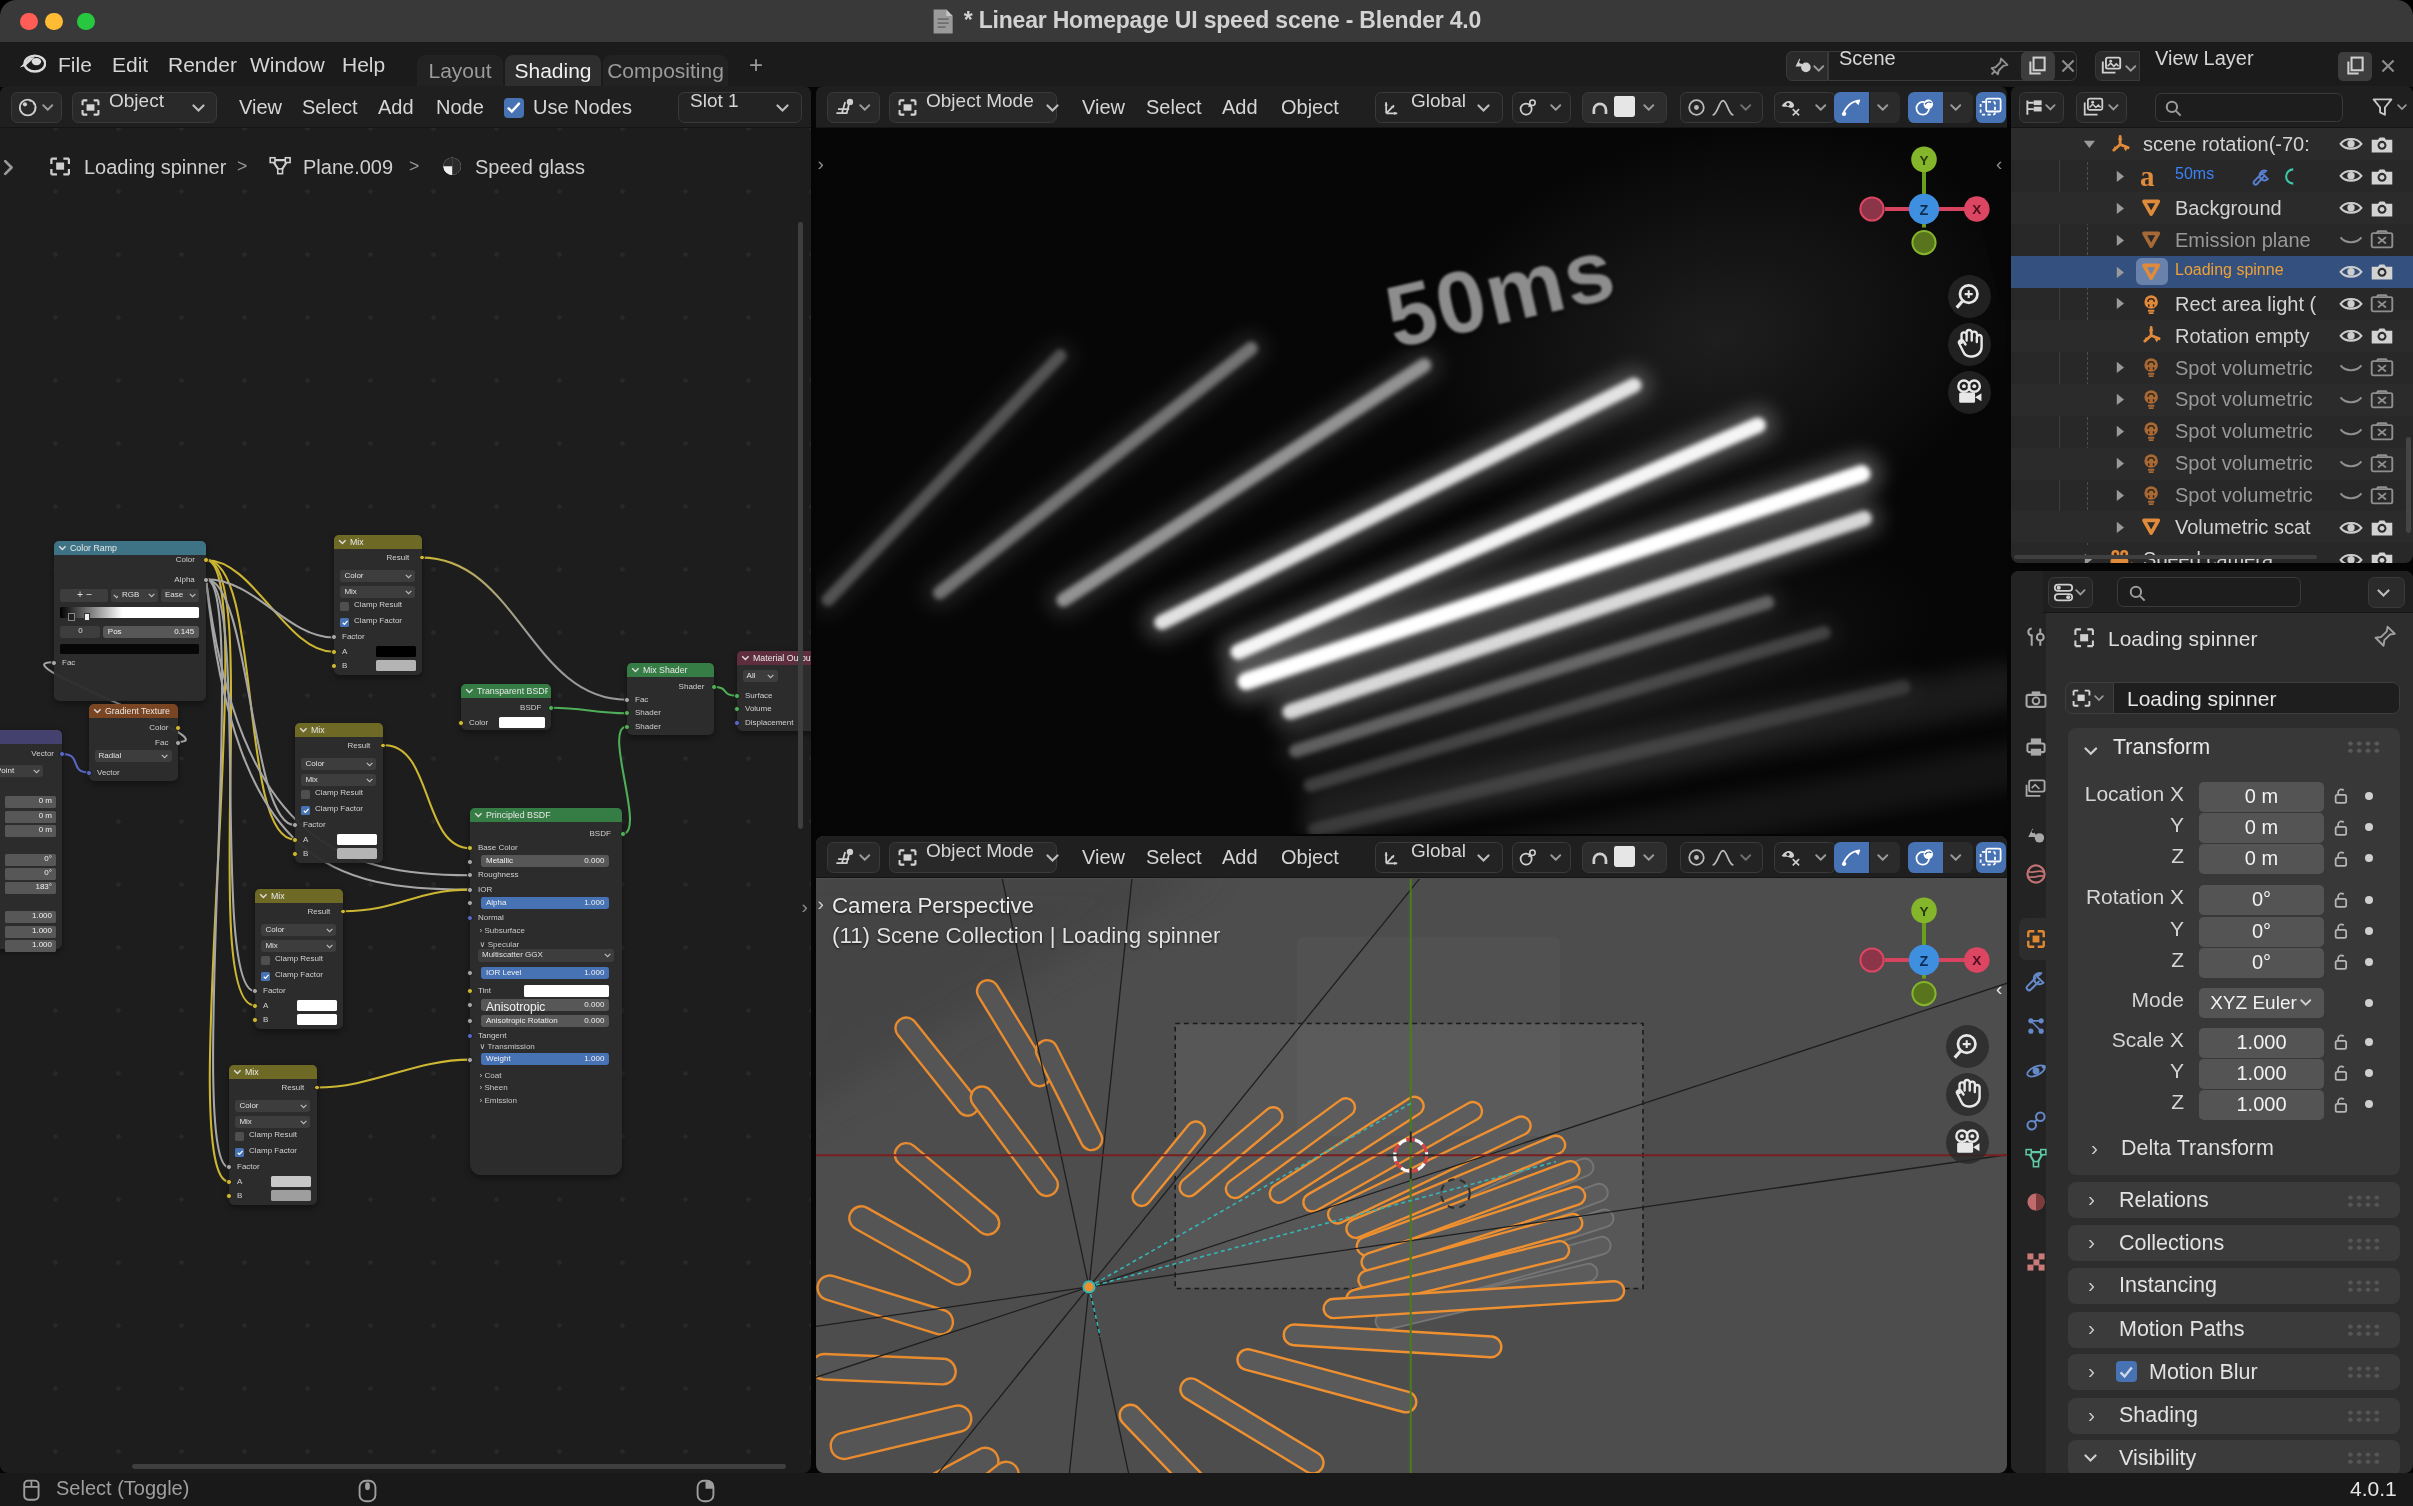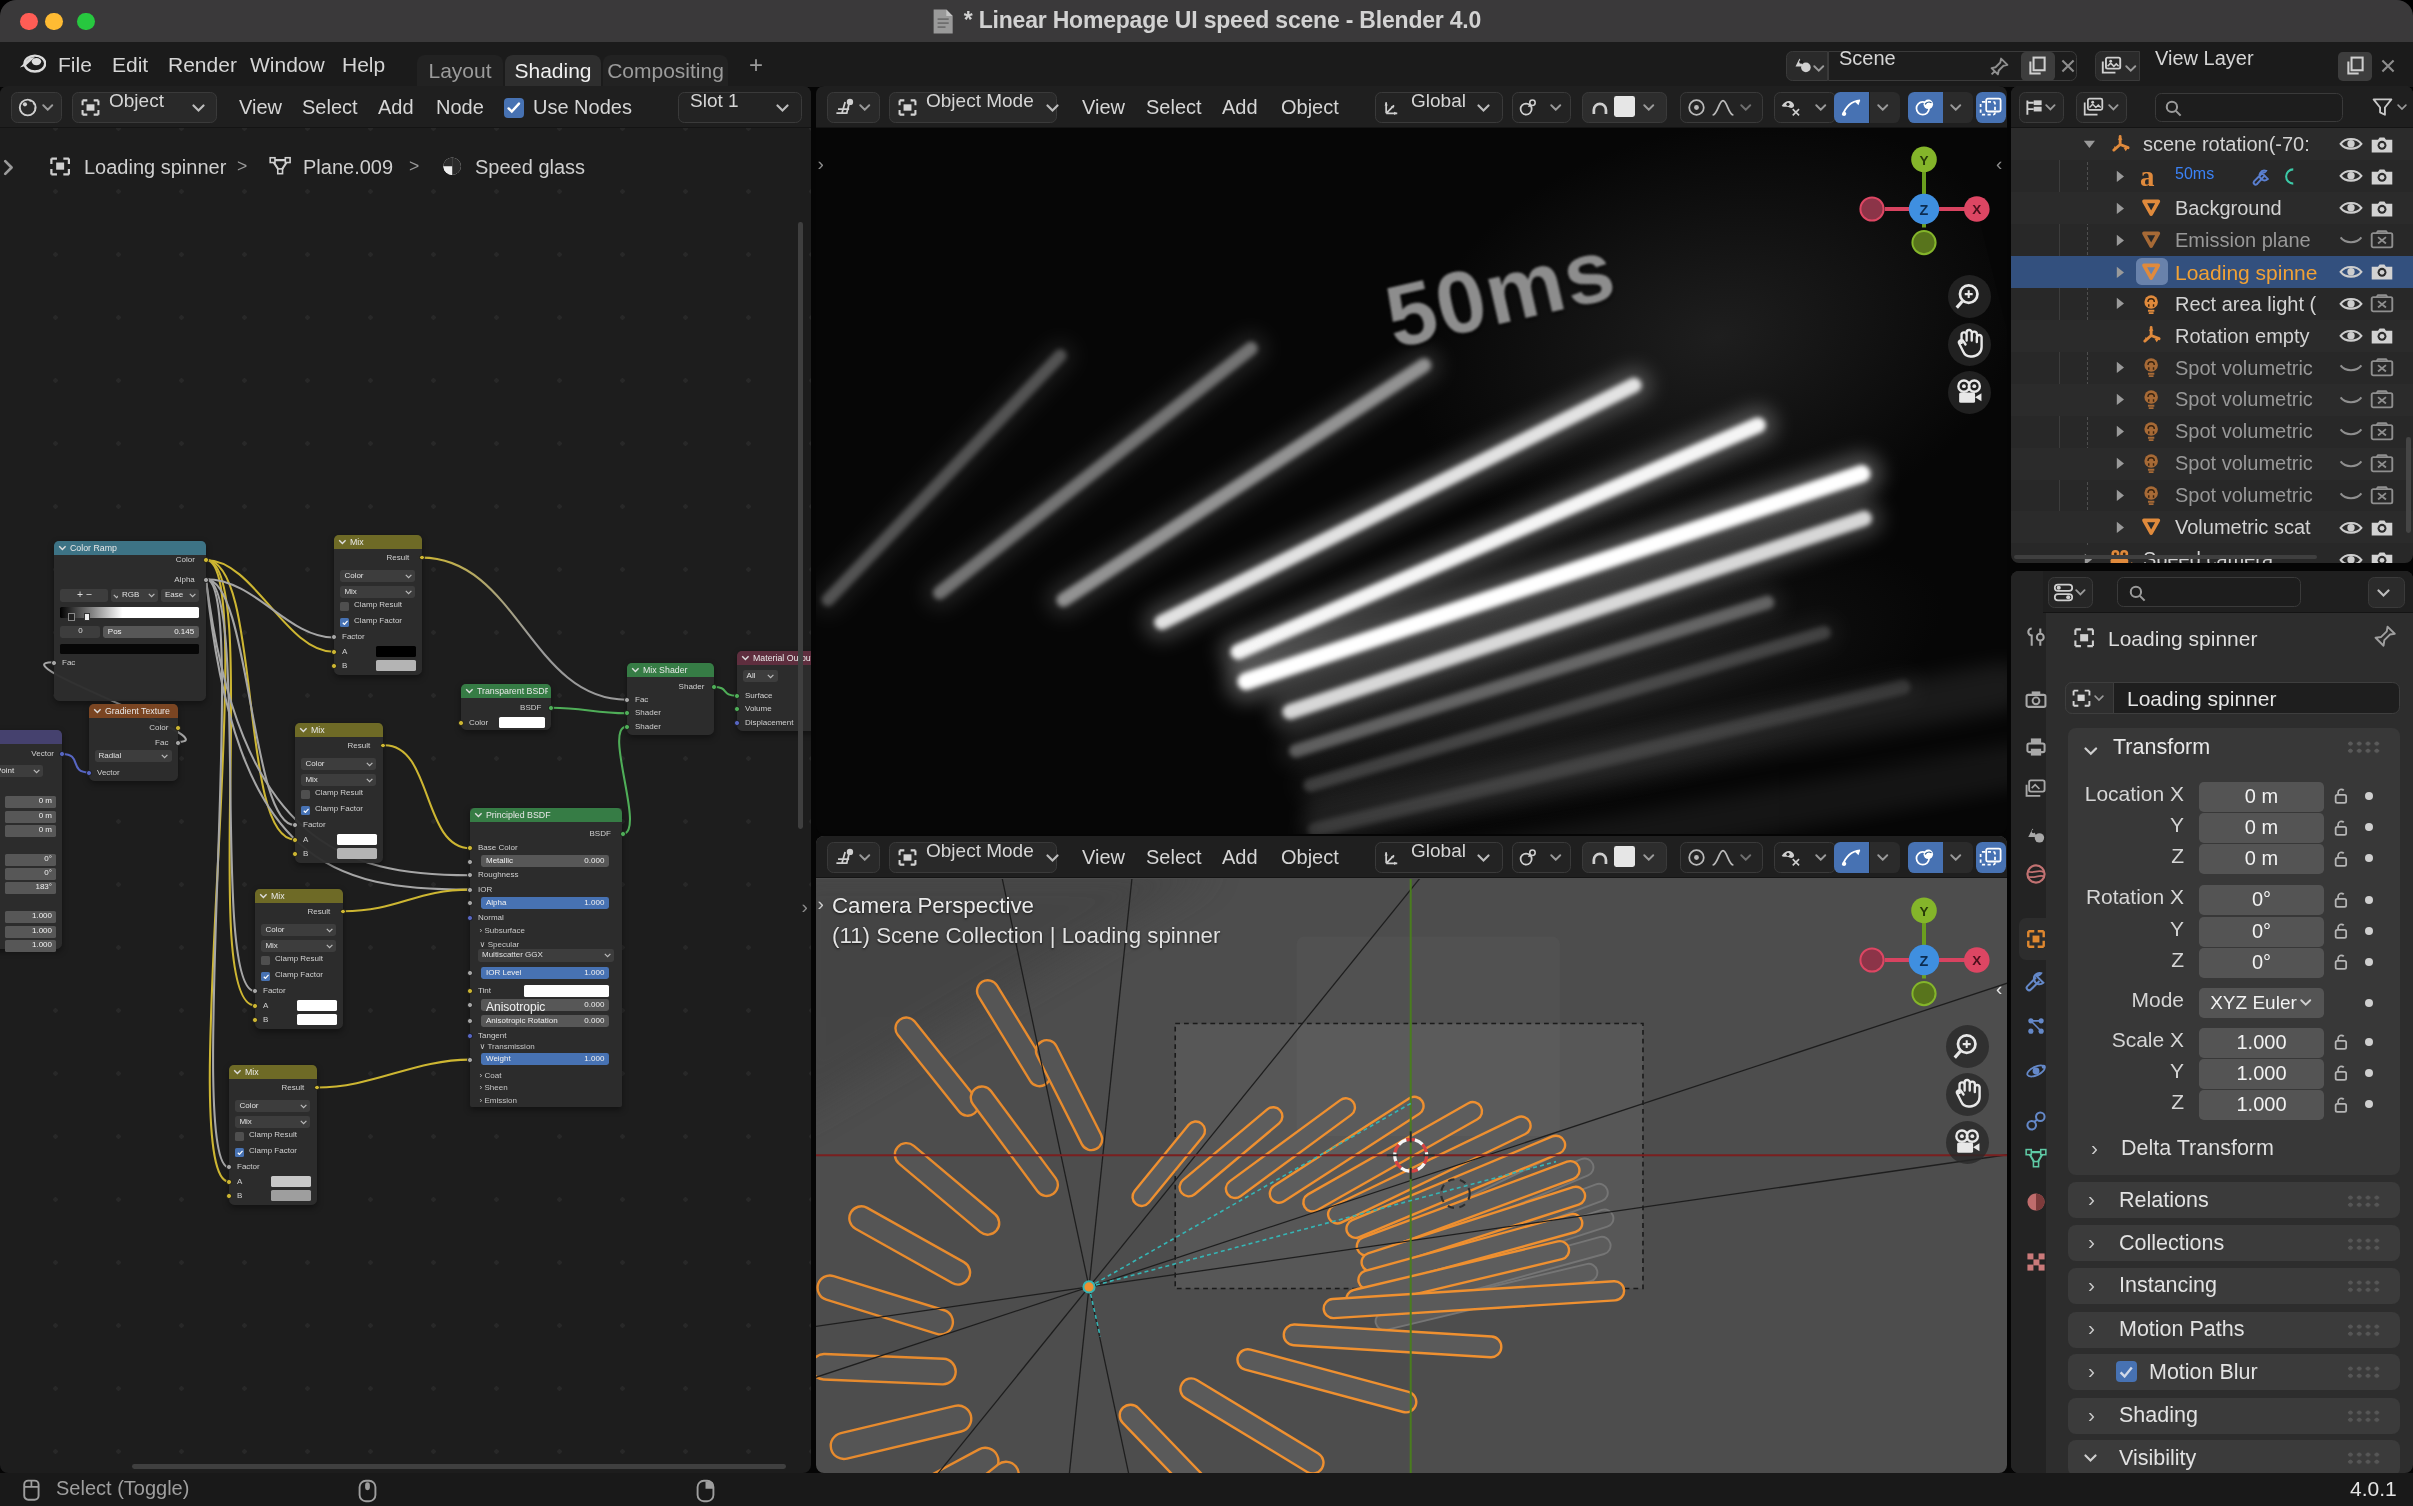--- a/index.html
+++ b/index.html
@@ -452,21 +452,21 @@
             <path d="M1 1 L4.5 4.5 L8 1" stroke="#bbb" stroke-width="1.5" fill="none"></path>
           </svg>
         </div>
         <div class="abs" style="left:-2.8px;top:42px;width:5.6px;height:5.6px;border-radius:50%;background:#4fae58;border:0.8px solid #191919"></div>
         <div class="abs" style="left:8px;top:40px;font-size:8px;color:#d0d0d0;white-space:nowrap">Surface</div>
         <div class="abs" style="left:-2.8px;top:55px;width:5.6px;height:5.6px;border-radius:50%;background:#4fae58;border:0.8px solid #191919"></div>
         <div class="abs" style="left:8px;top:53px;font-size:8px;color:#d0d0d0;white-space:nowrap">Volume</div>
         <div class="abs" style="left:-2.8px;top:69px;width:5.6px;height:5.6px;border-radius:50%;background:#5766c3;border:0.8px solid #191919"></div>
         <div class="abs" style="left:8px;top:67px;font-size:8px;color:#d0d0d0;white-space:nowrap">Displacement</div>
       </div>
-<div class="abs" style="left:470px;top:722px;width:152px;height:299px;background:rgba(45,45,45,.96);border-radius:2px;box-shadow:0 2.4px 6.4px rgba(0,0,0,.4)">
+<div class="abs" style="left:470px;top:722px;width:152px;height:367px;background:rgba(45,45,45,.96);border-radius:11px;box-shadow:0 2.4px 6.4px rgba(0,0,0,.4)">
         <div class="abs" style="left:0;top:0;right:0;height:14.4px;background:#367c45;border-radius:4.8px 4.8px 0 0">
           <svg class="abs" style="left:4px;top:4px" width="8.8" height="6.4" viewBox="0 0 11 8">
             <path d="M1.5 1.5 L5.5 5.5 L9.5 1.5" stroke="#ddd" stroke-width="1.8" fill="none"></path>
           </svg>
           <div class="abs" style="left:16px;top:1.6px;font-size:8.8px;color:#e8e8e8;white-space:nowrap;overflow:hidden;max-width:calc(100% - 19px)">Principled BSDF</div>
         </div>
         <div class="abs" style="right:11.2px;top:21px;font-size:8px;color:#d0d0d0;white-space:nowrap">BSDF</div>
         <div class="abs" style="left:150px;top:23px;width:5.6px;height:5.6px;border-radius:50%;background:#4fae58;border:0.8px solid #191919"></div>
         <div class="abs" style="left:-2.8px;top:37px;width:5.6px;height:5.6px;border-radius:50%;background:#cdb632;border:0.8px solid #191919"></div>
         <div class="abs" style="left:8px;top:35px;font-size:8px;color:#d0d0d0;white-space:nowrap">Base Color</div>
@@ -1070,21 +1070,21 @@
         <path d="M8 4 l2-2.5 h10 l2 2.5" fill="none" stroke="#8f8f8f" stroke-width="2.4"></path>
       </svg>
 <div class="abs" style="left:0;top:170px;width:402px;height:32px;background:#33507e"></div>
 <svg class="abs" style="left:105px;top:180px" width="8.8" height="12.8" viewBox="0 0 11 16">
         <path d="M1 1 L10 8 L1 15 Z" fill="#9a9a9a"></path>
       </svg>
 <div class="abs" style="left:125px;top:172px;width:32px;height:27px;background:#6f87b0;border-radius:5.6px;opacity:.9"></div>
 <svg class="abs" style="left:129px;top:176px" width="22.3" height="21" viewBox="0 0 28 26">
         <path d="M5 4 L23 4 L14 20 Z" fill="none" stroke="#e08a3c" stroke-width="4.6" stroke-linejoin="round"></path>
       </svg>
-<div class="abs" style="left:164px;top:175px;font-size:21px;color:#f0a136;white-space:nowrap;max-width:147px;overflow:hidden">Loading spinne</div>
+<div class="abs" style="left:164px;top:175px;font-size:16px;color:#f0a136;white-space:nowrap;max-width:147px;overflow:hidden">Loading spinne</div>
 <svg class="abs" style="left:328px;top:177px" width="24" height="17.6" viewBox="0 0 30 22">
         <path d="M2 11 C 8 3 22 3 28 11 C 22 19 8 19 2 11 Z" fill="none" stroke="#cdcdcd" stroke-width="2.6"></path>
         <circle cx="15" cy="11" r="4.6" fill="#cdcdcd"></circle>
       </svg>
 <svg class="abs" style="left:359px;top:176px" width="24" height="19" viewBox="0 0 30 24">
         <path d="M2 6 h8 l2-3 h6 l2 3 h8 v16 h-26 Z" fill="#d2d2d2"></path>
         <circle cx="15" cy="13" r="5.6" fill="#2c2c2c"></circle>
         <circle cx="15" cy="13" r="3" fill="#d2d2d2"></circle>
       </svg>
 <svg class="abs" style="left:105px;top:211px" width="8.8" height="12.8" viewBox="0 0 11 16">

